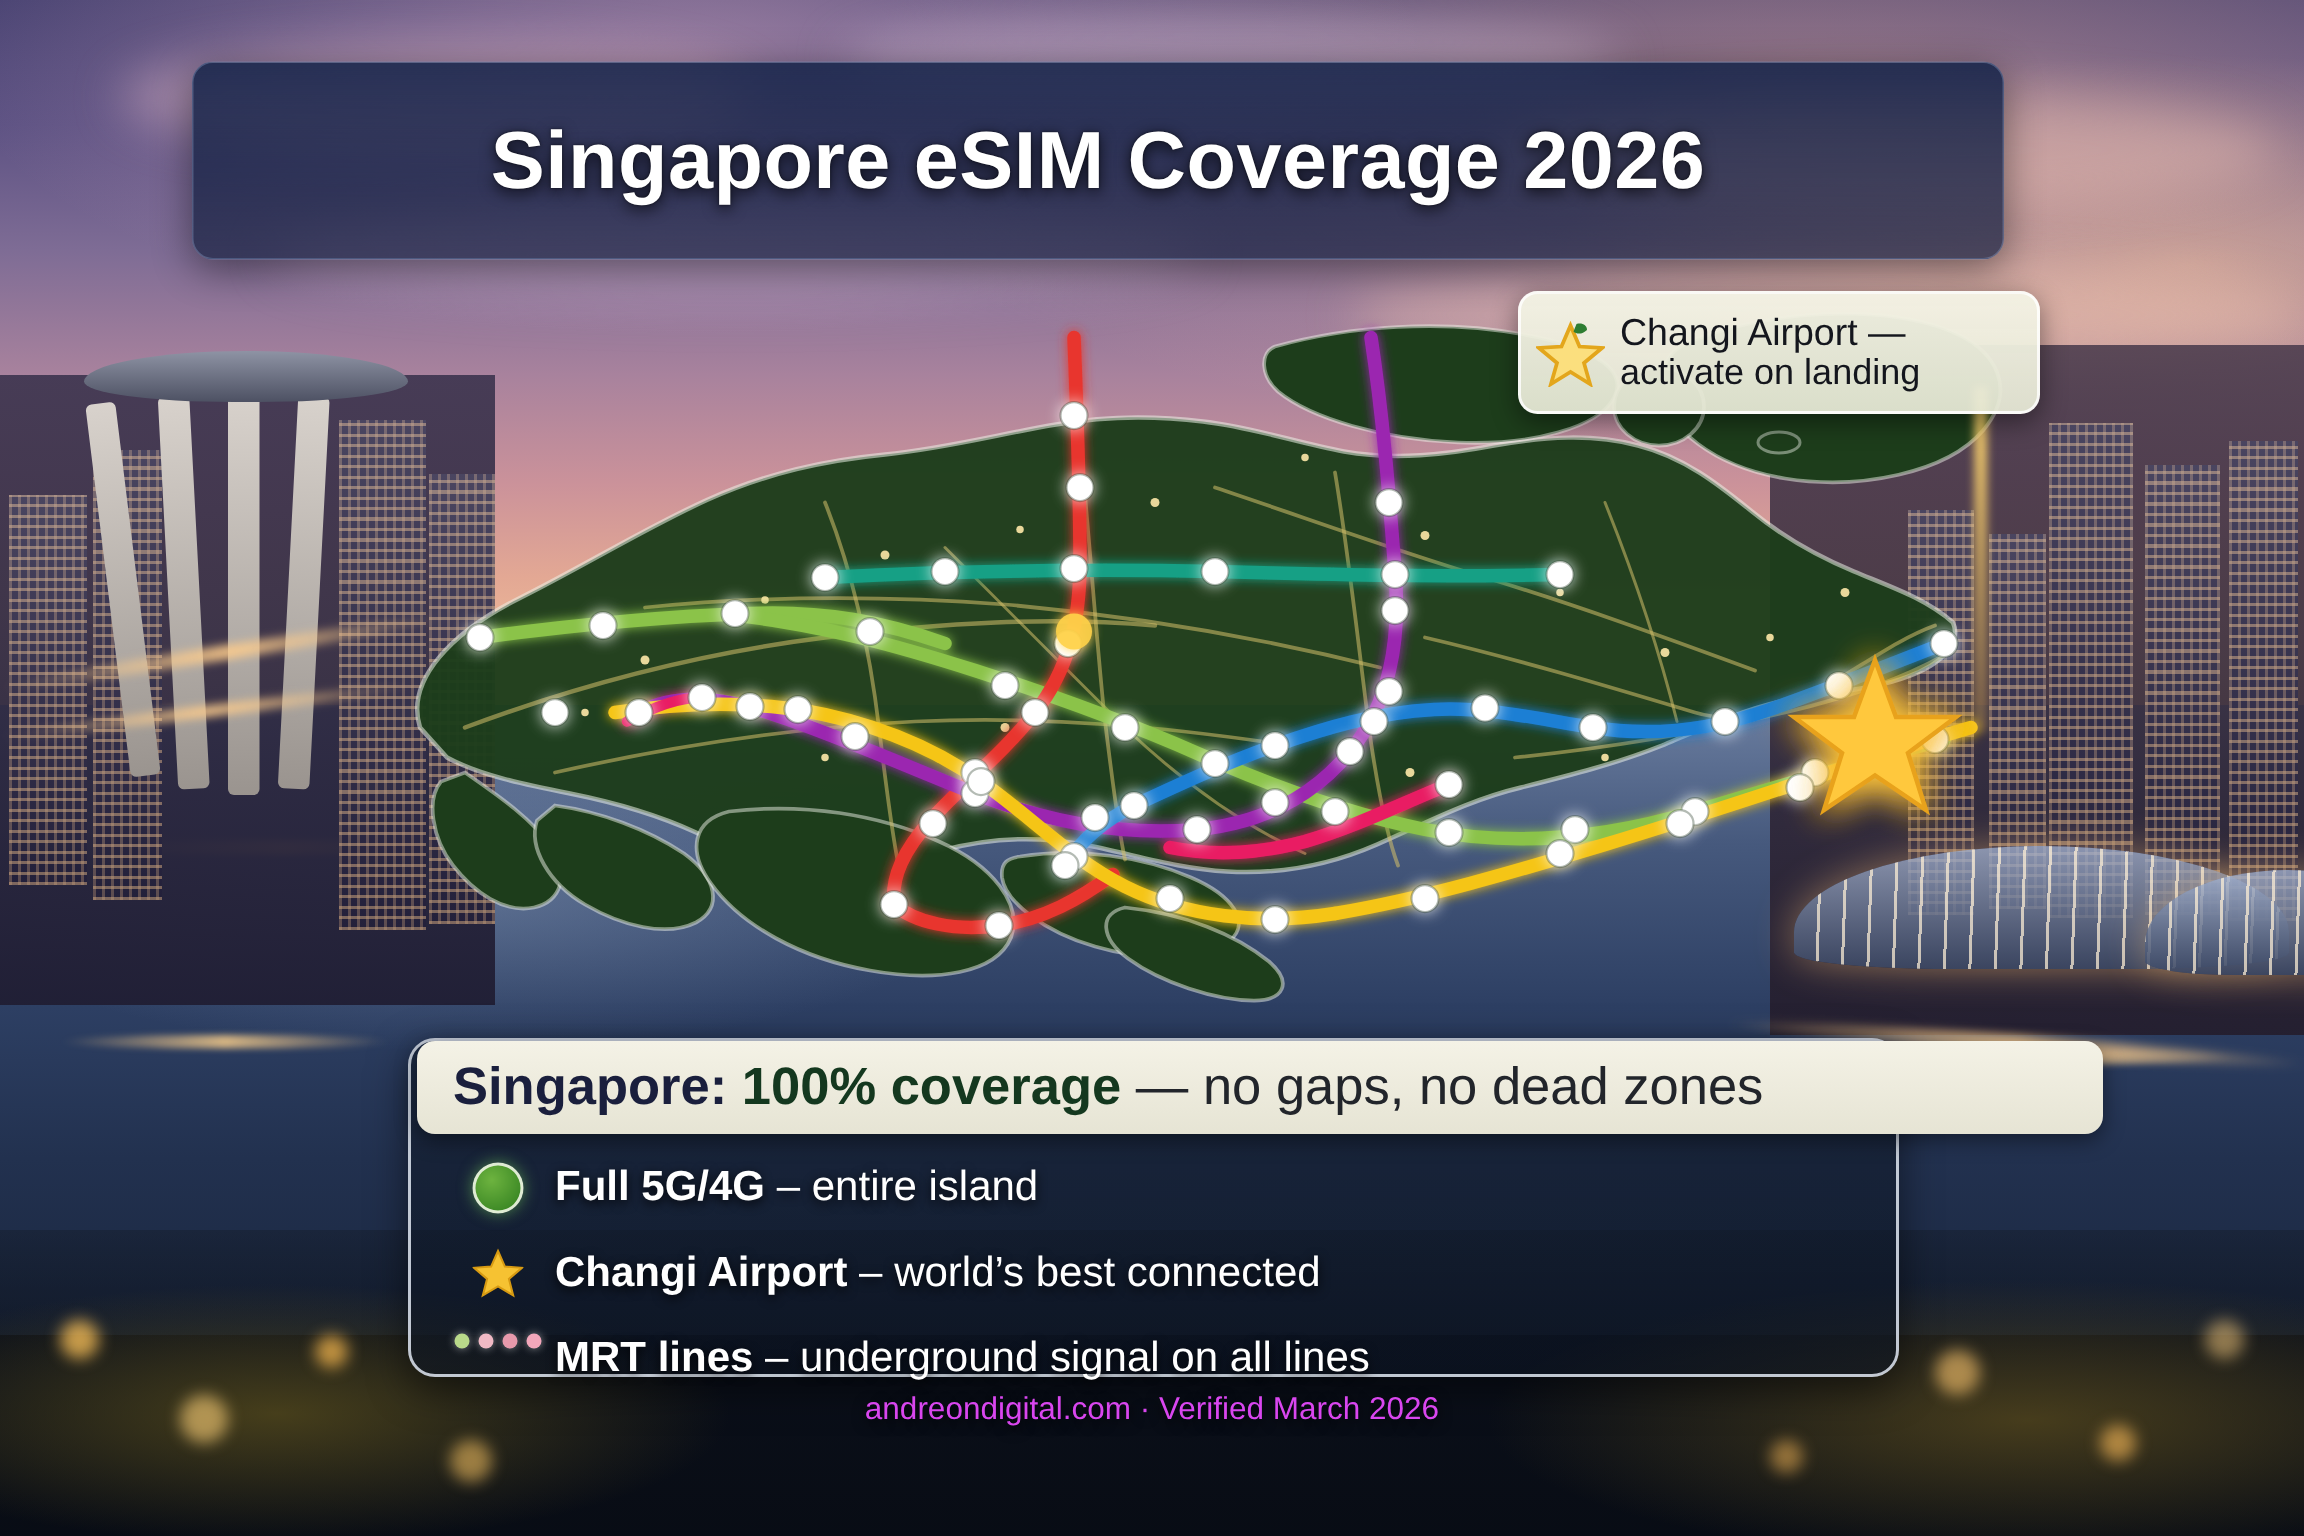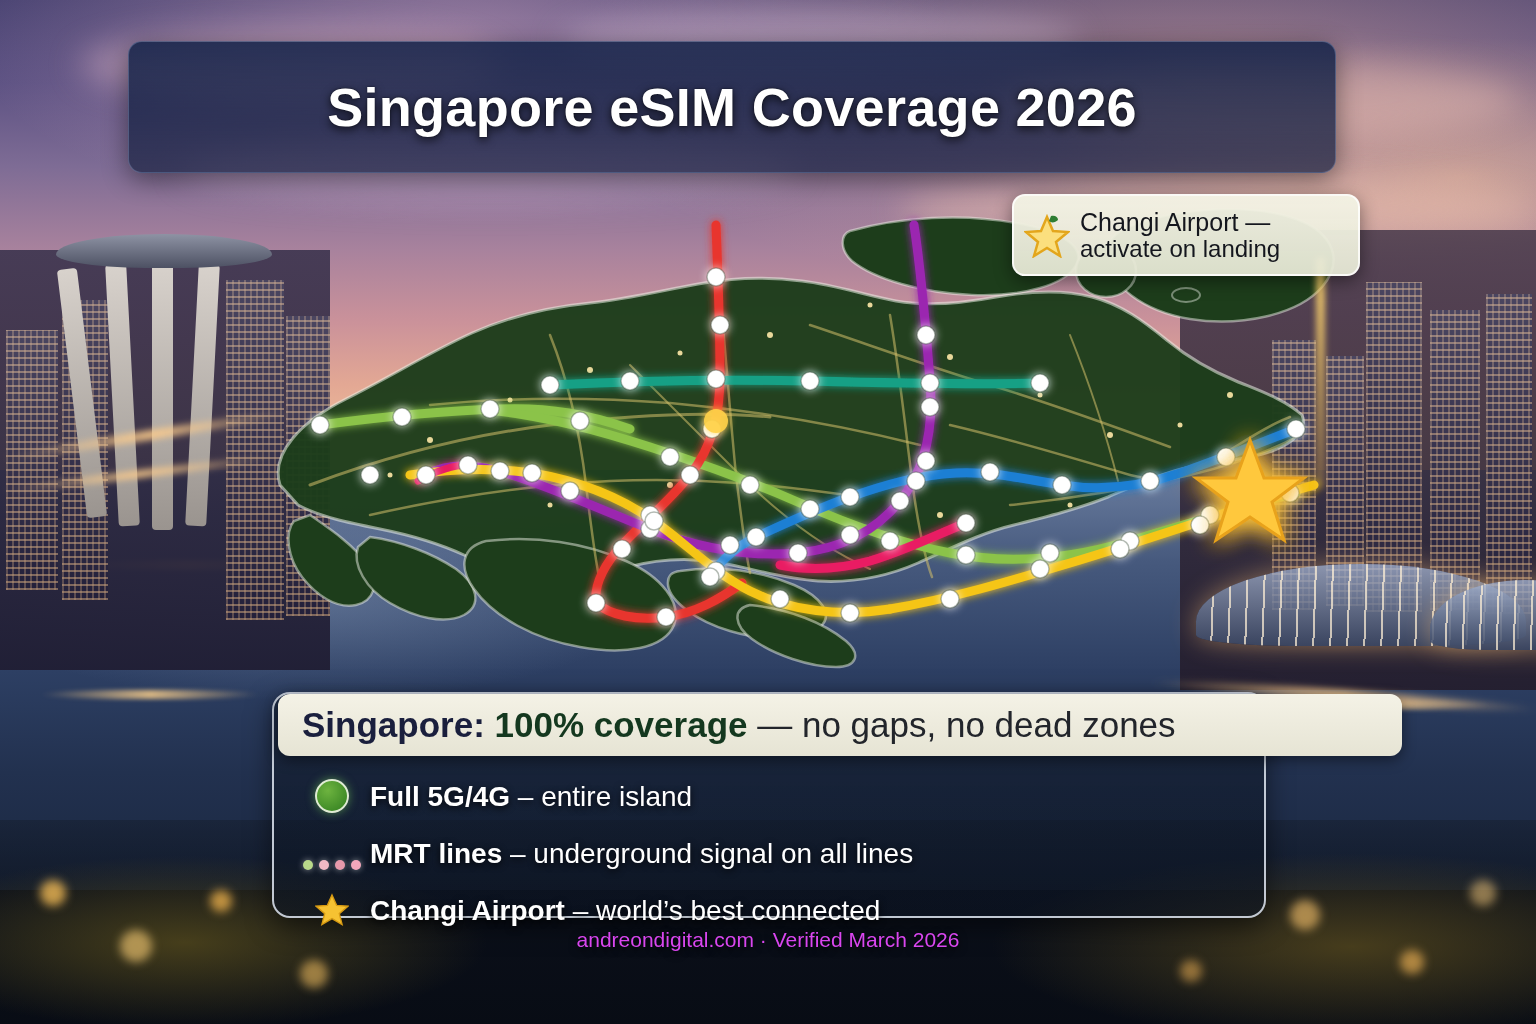--- a/index.html
+++ b/index.html
@@ -82,21 +82,21 @@
   .headline{position:absolute;left:278px;top:694px;width:1124px;height:62px;
      background:linear-gradient(180deg,#f4f2e6,#e6e4d4);
      border-radius:12px;box-shadow:0 4px 14px rgba(0,0,0,.45);
      display:flex;align-items:center;padding-left:24px;box-sizing:border-box;}
   .hl{font-family:"Liberation Sans",sans-serif;font-size:35px;white-space:nowrap;}
   .hl-a{font-weight:bold;color:#1a1f3d;}
   .hl-b{font-weight:bold;color:#14381f;}
   .hl-c{font-weight:normal;color:#22252b;}
 
   .legitems{position:absolute;left:310px;top:775px;display:flex;flex-direction:column;gap:19px;}
-  .legrow{display:flex;align-items:flex-end;gap:16px;height:38px;}
+  .legrow{display:flex;align-items:flex-start;gap:16px;height:38px;}
   .legtext{font-family:"Liberation Sans",sans-serif;font-size:28px;color:#ffffff;white-space:nowrap;
      text-shadow:0 2px 7px rgba(0,0,0,.9);}
   .legtext b{font-weight:bold;}
   .legtext span{font-weight:normal;}
   .icowrap{width:44px;display:flex;align-items:center;justify-content:center;}
   .dot5g{width:30px;height:30px;border-radius:50%;background:radial-gradient(circle at 36% 32%,#6db33f,#2f7d1e);
      border:2px solid rgba(240,245,230,.9);box-shadow:0 0 10px rgba(120,210,90,.55);}
   .mrtdots{display:flex;gap:6px;align-items:center;}
   .mrtdots i{width:10px;height:10px;border-radius:50%;display:block;box-shadow:0 0 6px rgba(255,255,255,.5);}
 
@@ -384,36 +384,36 @@
 
     <div class="legrow">
       <span class="icowrap">
           <span class="dot5g"></span>
         </span>
       <span class="legtext"><b>Full 5G/4G</b><span> – entire island</span></span>
     </div>
 
     <div class="legrow">
       <span class="icowrap">
+        <svg width="34" height="34" viewBox="0 0 34 34">
+          <path d="M17,2 L21.6,12.4 L33,13.2 L24.3,20.6 L27.1,31.6 L17,25.6 L6.9,31.6 L9.7,20.6 L1,13.2 L12.4,12.4 Z" fill="#f6c232" stroke="#d79a12" stroke-width="1.4"></path>
+        </svg>
+      </span>
+      <span class="legtext"><b>Changi Airport</b><span> – world’s best connected</span></span>
+    </div>
+
+    <div class="legrow">
+      <span class="icowrap">
         <span class="mrtdots">
           <i style="background:#b9d98a"></i>
           <i style="background:#f0b9c4"></i>
           <i style="background:#e799ab"></i>
           <i style="background:#f3a7bb"></i>
         </span>
       </span>
       <span class="legtext"><b>MRT lines</b><span> – underground signal on all lines</span></span>
     </div>
 
-    <div class="legrow">
-      <span class="icowrap">
-        <svg width="34" height="34" viewBox="0 0 34 34">
-          <path d="M17,2 L21.6,12.4 L33,13.2 L24.3,20.6 L27.1,31.6 L17,25.6 L6.9,31.6 L9.7,20.6 L1,13.2 L12.4,12.4 Z" fill="#f6c232" stroke="#d79a12" stroke-width="1.4"></path>
-        </svg>
-      </span>
-      <span class="legtext"><b>Changi Airport</b><span> – world’s best connected</span></span>
-    </div>
-
   </div>
 
   <div class="footer">andreondigital.com · Verified March 2026</div>
 
 </div>
 
 </body></html>

